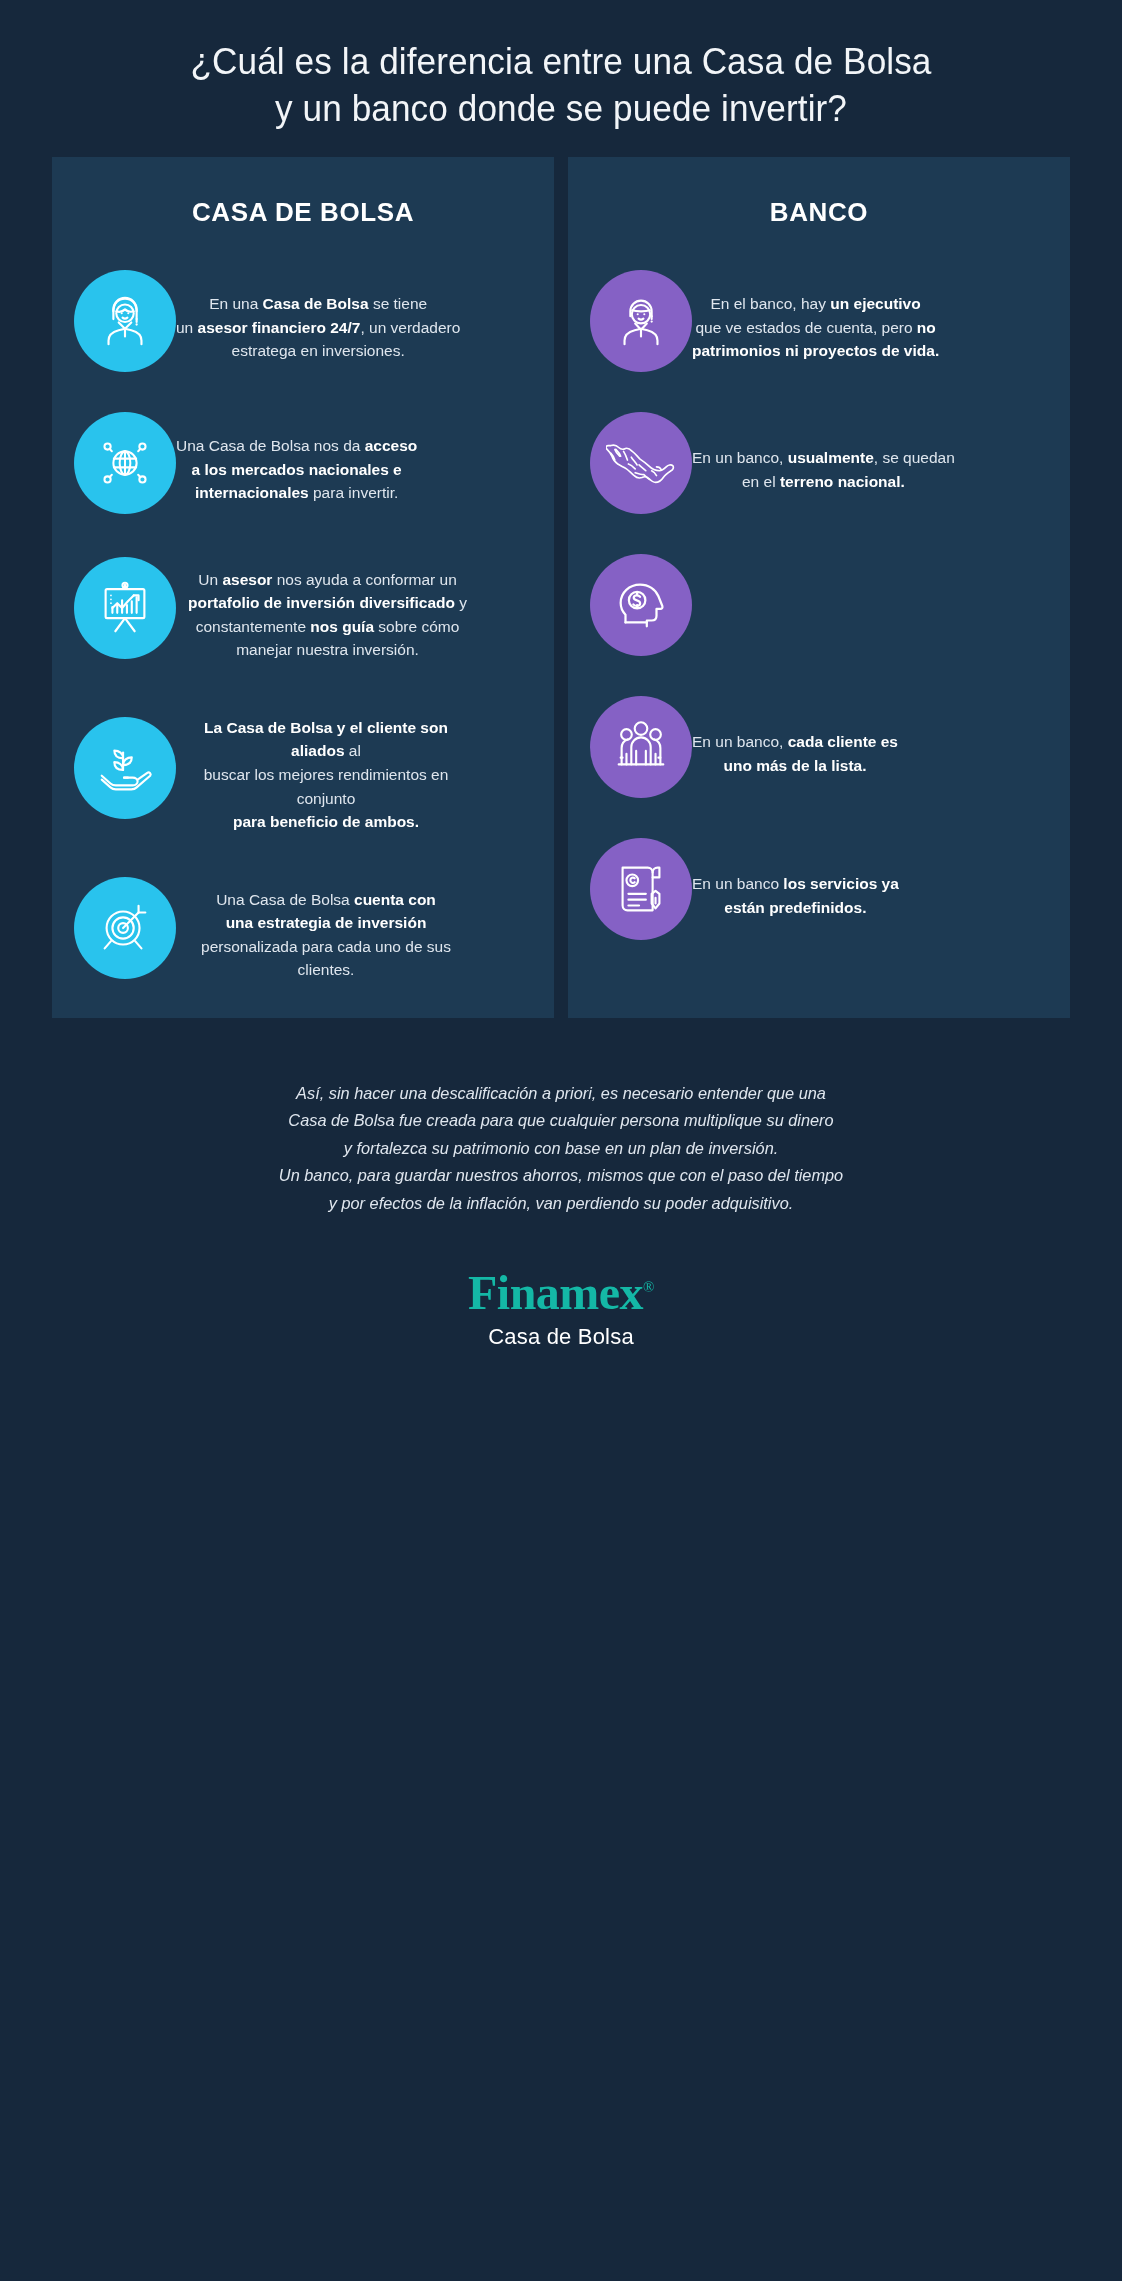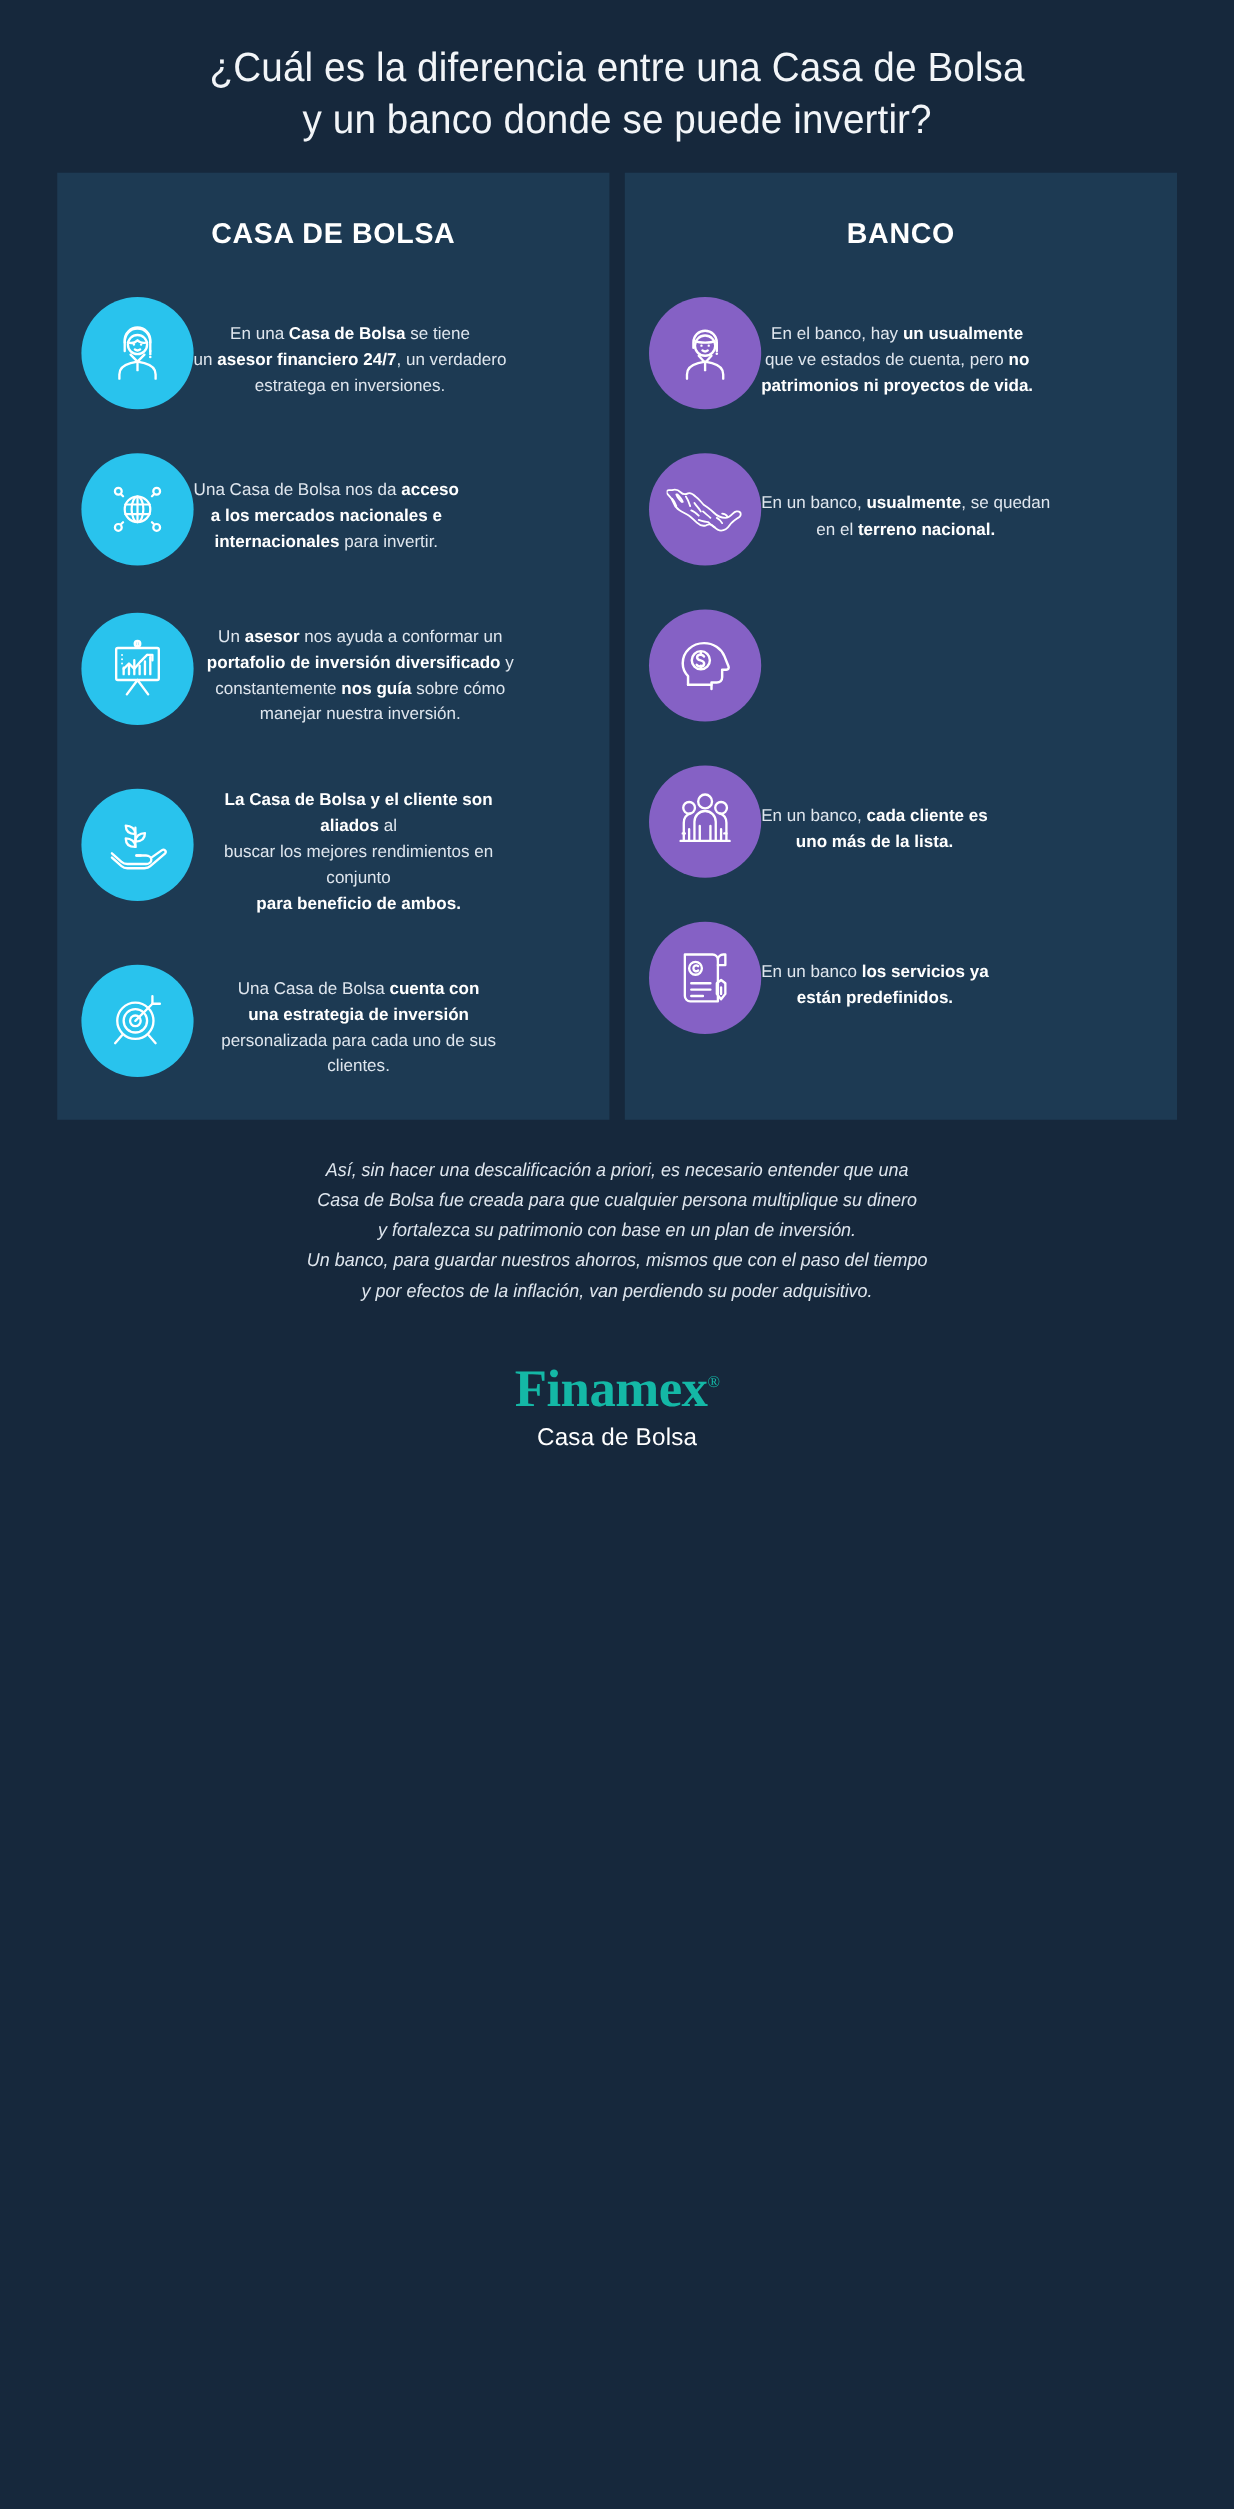--- a/index.html
+++ b/index.html
@@ -96,21 +96,21 @@
     color: #dfe6ee;
     max-width: 300px;
   }
   .block-text b {
     font-weight: bold;
     color: #ffffff;
   }
 
   
   .footer {
-    padding: 32px 80px 0 80px;
+    padding: 62px 80px 0 80px;
     text-align: center;
   }
   .footer-note {
     font-style: italic;
     font-weight: 300;
     font-size: 17px;
     line-height: 1.62;
     color: #dfe6ee;
     transform: scaleX(0.96);
   }
@@ -249,21 +249,21 @@
       <circle cx="28.6" cy="25" r="1.1" fill="#fff" stroke="none"></circle>
       <circle cx="35.4" cy="25" r="1.1" fill="#fff" stroke="none"></circle>
       <path d="M29.5 29.5a4 4 0 0 0 5 0"></path>
       <path d="M43 27v3"></path>
       <circle cx="43" cy="32.6" r="1.2" fill="#fff" stroke="none"></circle>
       <path d="M26 34.5 32 41l6-6.5"></path>
       <path d="M32 41v7"></path>
       <path d="M15 56v-4c0-6 5-9 10.5-10.5L32 40l6.5 1.5C44 43 49 46 49 52v4"></path>
     </svg>
           </div>
-          <p class="block-text"><span>En el banco, hay </span><b>un usualmente</b><br><span>que ve estados de cuenta, pero </span><b>no</b><br><b>patrimonios ni proyectos de vida.</b></p>
+          <p class="block-text"><span>En el banco, hay </span><b>un ejecutivo</b><br><span>que ve estados de cuenta, pero </span><b>no</b><br><b>patrimonios ni proyectos de vida.</b></p>
         </div>
         <div class="block" style="margin-top: 40px;">
           <div class="icon-circle" style="background: rgb(133, 97, 197);">
     <svg width="70" height="62" viewBox="0 0 72 64" fill="none" stroke="#fff" stroke-width="1.7" stroke-linecap="round" stroke-linejoin="round">
       <path d="M5 14c3-1 6 0 8 2 2 2 5 2 7 1 3-1 5 1 7 3 3 2 5 5 8 8 3 2 6 4 9 7 3 3 7 5 11 5 3 0 5-2 7-4 2-2 5-3 7-1 1 2 0 4-2 5-3 2-6 4-8 7-2 3-5 5-8 5-3 0-5-2-7-4-2-2-5-2-7-1-3 1-6 0-8-2-3-2-5-5-8-7-3-2-6-3-9-5-3-2-5-5-6-8-1-3-3-5-5-7-2-2-1-4 1-4z"></path>
       <path d="M10 18c2 2 4 4 5 7M18 20c2 3 3 6 4 9M26 26c2 3 4 5 6 8M34 34c2 2 5 4 7 6M23 33c3 1 5 3 7 5M30 42c3 1 6 2 9 2M39 44c2 2 4 4 6 5M47 40c2 1 4 3 5 5M52 36c2 0 4 1 5 3"></path>
       <path d="M14 25c-2-2-4-4-5-7M9 29c-1-3-2-5-4-7"></path>
     </svg>
           </div>
           <p class="block-text"><span>En un banco, </span><b>usualmente</b><span>, se quedan</span><br><span>en el </span><b>terreno nacional.</b></p>

